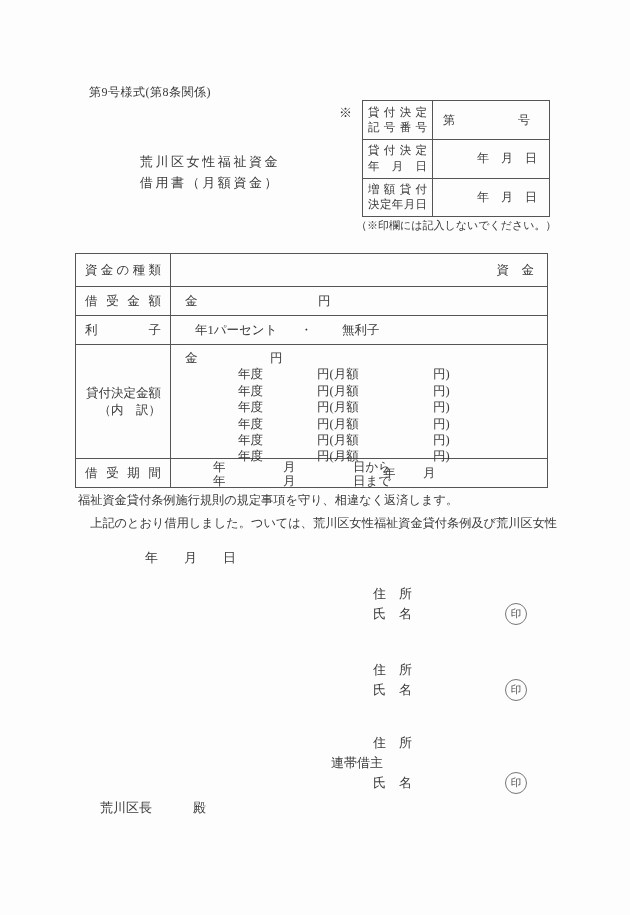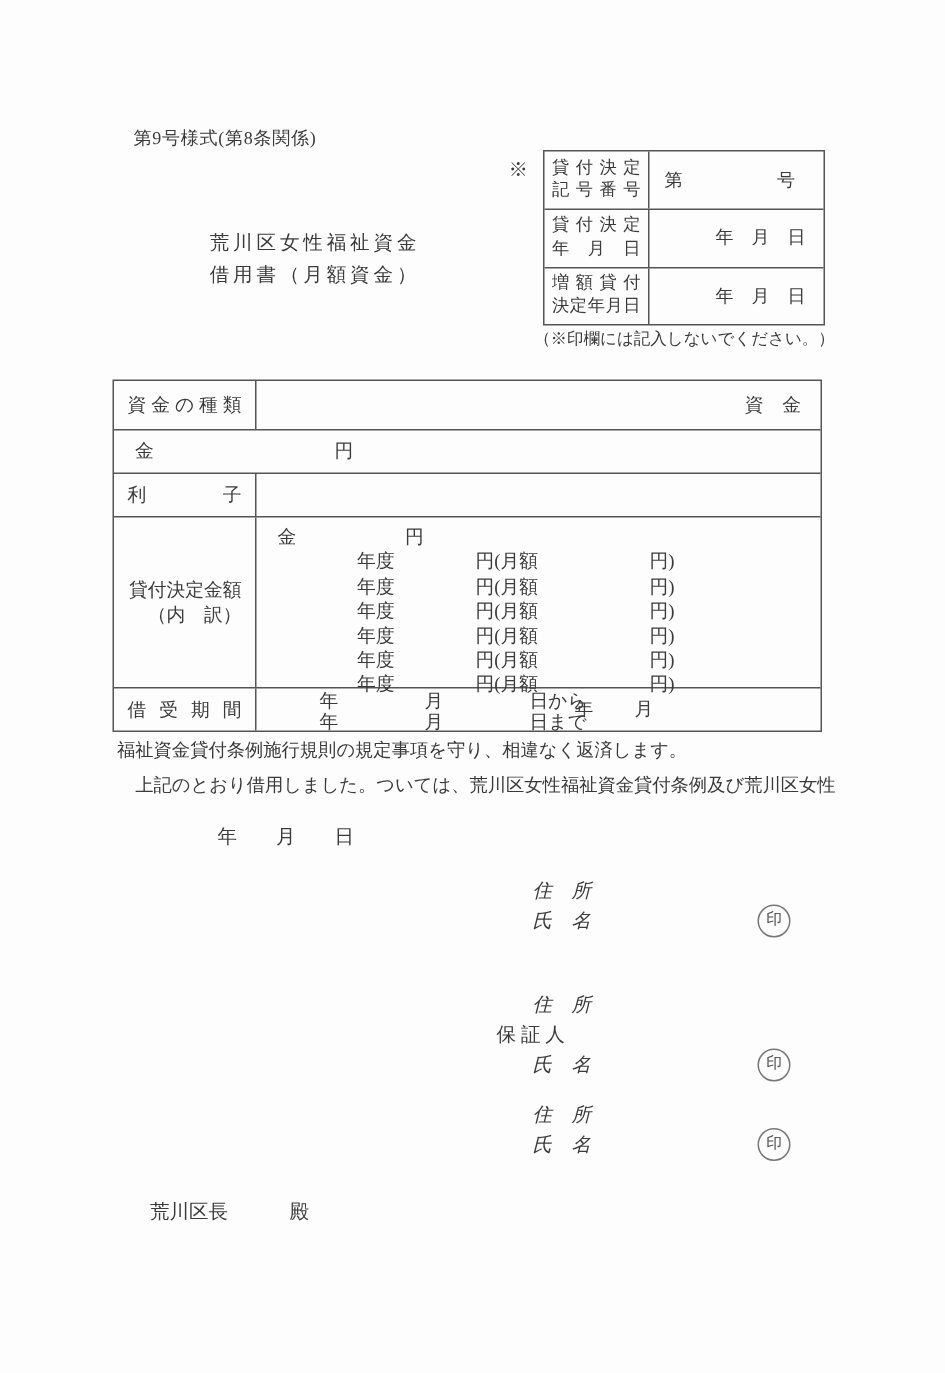--- a/index.html
+++ b/index.html
@@ -56,21 +56,21 @@
   .pr-line span { position:absolute; top:0; }
 
   
   .body-text { left:78px; top:489px; font-size:12.2px; line-height:22.5px; white-space:nowrap; }
 
   .date-line { left:145px; top:549px; font-size:13px; }
 
   
   .sig-block { position:absolute; left:0; width:630px; font-size:13px; }
   .sig-line { position:relative; height:20px; line-height:20px; }
-  .sig-line .addr, .sig-line .name { position:absolute; left:355px; top:0;font-style:italic; }
+  .sig-line .addr, .sig-line .name { position:absolute; left:373px; top:0; }
   .sig-line .role { position:absolute; left:331px; top:0; }
   .seal { position:absolute; left:505px; top:-1px; width:22px; height:22px; box-sizing:border-box;
           border:1px solid #777; border-radius:50%; display:flex; align-items:center; justify-content:center;
           font-size:10.5px; color:#4a4a4a; }
 
   .recipient { position:absolute; left:0; top:799px; width:630px; height:18px; font-size:13px; }
   .recipient .r1 { position:absolute; left:100px; top:0; }
   .recipient .r2 { position:absolute; left:193px; top:0; }
 </style>
 </head>
@@ -121,29 +121,37 @@
     <div class="lt-row" style="height:32px">
       <div class="lt-head">
         <div class="spread">資 金 の 種 類</div>
       </div>
       <div class="lt-val flexend">
         <span>資　金</span>
       </div>
     </div>
 
     <div class="lt-row" style="height:29px">
+      <div class="lt-head">
+        <div class="spread">借 受 金 額</div>
+      </div>
       <div class="lt-val">
         <span class="p" style="left:14px">金</span>
         <span class="p" style="left:147px">円</span>
       </div>
     </div>
 
     <div class="lt-row" style="height:29px">
       <div class="lt-head">
         <div class="spread">利 子</div>
+      </div>
+      <div class="lt-val">
+        <span class="p" style="left:24px">年1パーセント</span>
+        <span class="p" style="left:129px">・</span>
+        <span class="p" style="left:171px">無利子</span>
       </div>
     </div>
 
     <div class="lt-row" style="height:114px">
       <div class="lt-head">
         <div class="ctr">貸付決定金額</div>
         <div class="ctr">（内　訳）</div>
       </div>
       <div class="lt-val bd-wrap">
         <div class="bd-line">
@@ -221,35 +229,35 @@
           <span>印</span>
         </span>
     </div>
   </div>
 
   <div class="sig-block" style="top:660px">
     <div class="sig-line">
       <span class="addr">住　所</span>
     </div>
     <div class="sig-line">
-      <span class="role">保 証 人</span>
-    </div>
-    <div class="sig-line">
       <span class="name">氏　名</span>
       <span class="seal">
           <span>印</span>
         </span>
     </div>
   </div>
 
   <div class="sig-block" style="top:733px">
     <div class="sig-line">
       <span class="addr">住　所</span>
     </div>
     <div class="sig-line">
+      <span class="role">連帯借主</span>
+    </div>
+    <div class="sig-line">
       <span class="name">氏　名</span>
       <span class="seal">
           <span>印</span>
         </span>
     </div>
   </div>
 
   <div class="recipient">
     <span class="r1">荒川区長</span>
     <span class="r2">殿</span>

